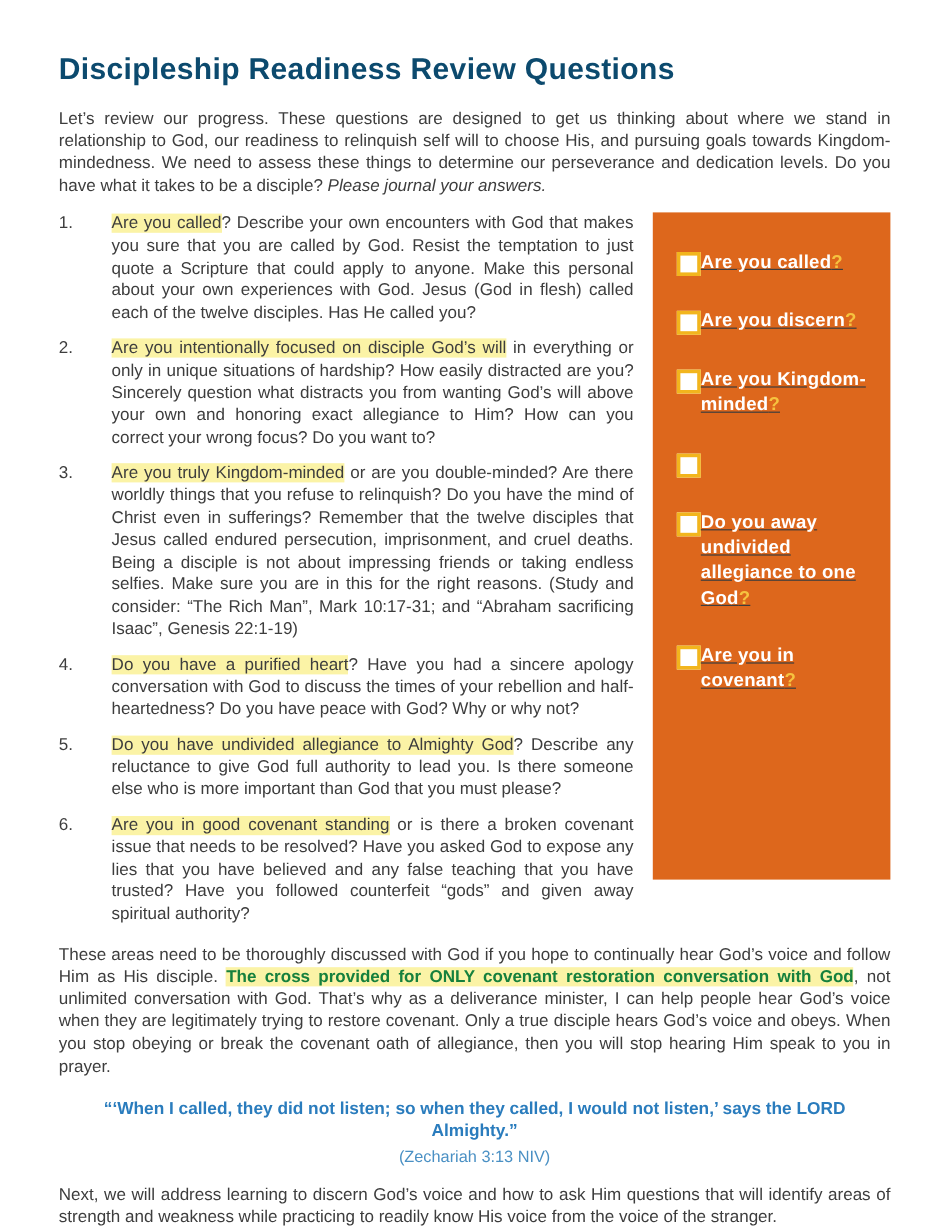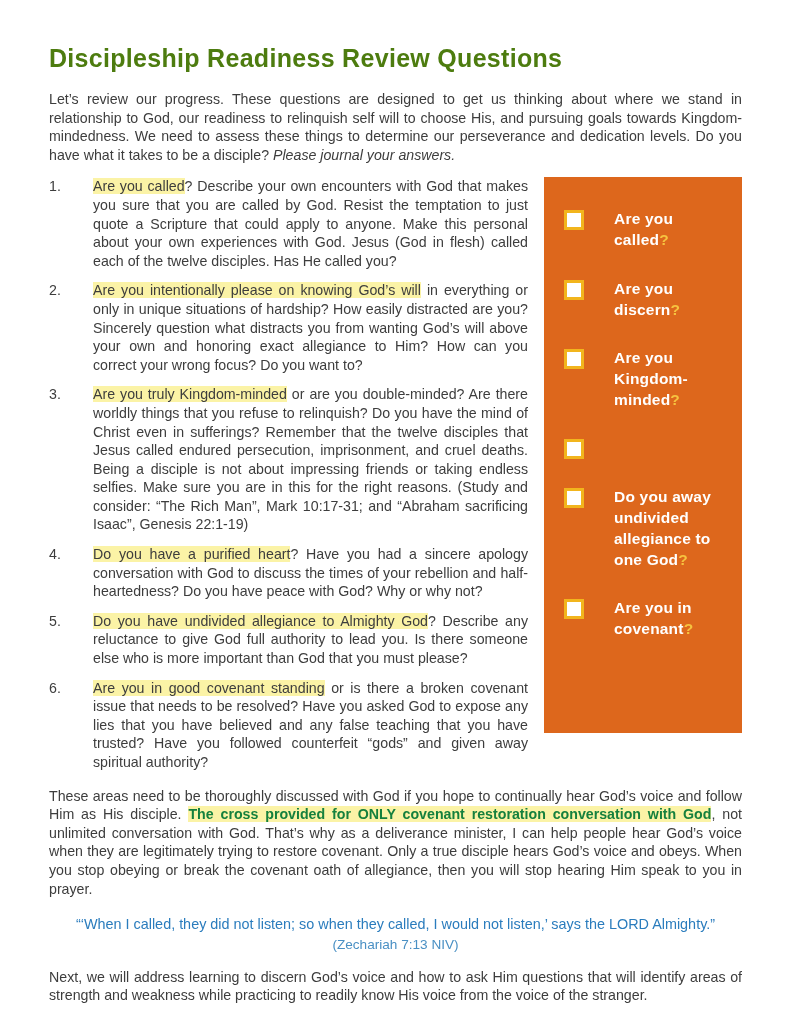--- a/index.html
+++ b/index.html
@@ -11,21 +11,21 @@
     color: #3d3d3d;
     overflow: hidden;
   }
   .page { padding: 44px 49px 0 49px; width: 791px; height: 1023px; }
 
   .title {
     margin: 0 0 17px 0;
     font-size: 25px;
     font-weight: bold;
     letter-spacing: 0.3px;
-    color: #4d7c0f;
+    color: #0c4a6e;
   }
 
   .body-text {
     font-size: 14.2px;
     line-height: 1.31;
     text-align: justify;
   }
 
   .intro { margin: 0 0 13px 0; }
   .intro .it { font-style: italic; }
@@ -43,21 +43,21 @@
   .q-text { flex: 1 1 auto; text-align: justify; margin-left: 24px; }
   .hl { background: #fbf3a6; color: inherit; padding: 0; }
 
   .orange-box {
     flex: none;
     width: 198px; height: 556px;
     background: #dd671c;
     padding: 31px 12px 0 20px;
     display: flex; flex-direction: column; gap: 27px;
   }
-  .side-item { display: flex; align-items: flex-start; gap: 30px; }
+  .side-item { display: flex; align-items: flex-start; gap: 0; text-decoration: underline; }
   .checkbox {
     flex: none;
     width: 20px; height: 20px;
     margin-top: 2px;
     background: #ffffff;
     border: 3px solid #f2b51d;
   }
   .side-label {
     color: #ffffff;
     font-weight: bold;
@@ -67,21 +67,21 @@
   }
   .qmark { color: #f6c33f; }
 
   .closing { margin: 15px 0 0 0; }
   .closing .bold-hl { font-weight: bold; background: #fbf3a6; color: #15803d; }
 
   .quote {
     margin: 17px 0 0 0;
     text-align: center;
     color: #2a7cbd;
-    font-weight: normal;
+    font-weight: bold;
     font-size: 14.4px;
     line-height: 1.3;
   }
   .quote-ref {
     margin: 3px 0 0 0;
     text-align: center;
     color: #4a90c4;
     font-size: 13.6px;
     font-weight: normal;
   }
@@ -99,21 +99,21 @@
 
   <div class="content-row">
 
     <ol class="questions">
       <li class="q-item body-text">
           <span class="q-num">1.</span>
           <span class="q-text"><mark class="hl">Are you called</mark><span>? Describe your own encounters with God that makes you sure that you are called by God. Resist the temptation to just quote a Scripture that could apply to anyone. Make this personal about your own experiences with God. Jesus (God in flesh) called each of the twelve disciples. Has He called you?</span></span>
         </li>
       <li class="q-item body-text">
           <span class="q-num">2.</span>
-          <span class="q-text"><mark class="hl">Are you intentionally please on knowing God’s will</mark><span> in everything or only in unique situations of hardship? How easily distracted are you? Sincerely question what distracts you from wanting God’s will above your own and honoring exact allegiance to Him?  How can you correct your wrong focus?  Do you want to?</span></span>
+          <span class="q-text"><mark class="hl">Are you intentionally focused on disciple God’s will</mark><span> in everything or only in unique situations of hardship? How easily distracted are you? Sincerely question what distracts you from wanting God’s will above your own and honoring exact allegiance to Him?  How can you correct your wrong focus?  Do you want to?</span></span>
         </li>
       <li class="q-item body-text">
           <span class="q-num">3.</span>
           <span class="q-text"><mark class="hl">Are you truly Kingdom-minded</mark><span> or are you double-minded? Are there worldly things that you refuse to relinquish? Do you have the mind of Christ even in sufferings? Remember that the twelve disciples that Jesus called endured persecution, imprisonment, and cruel deaths. Being a disciple is not about impressing friends or taking endless selfies. Make sure you are in this for the right reasons. (Study and consider: “The Rich Man”, Mark 10:17-31; and “Abraham sacrificing Isaac”, Genesis 22:1-19)</span></span>
         </li>
       <li class="q-item body-text">
           <span class="q-num">4.</span>
           <span class="q-text"><mark class="hl">Do you have a purified heart</mark><span>? Have you had a sincere apology conversation with God to discuss the times of your rebellion and half-heartedness? Do you have peace with God? Why or why not?</span></span>
         </li>
       <li class="q-item body-text">
@@ -150,17 +150,17 @@
         <span class="checkbox"></span>
         <span class="side-label"><span>Are you in covenant</span><span class="qmark">?</span></span>
       </div>
     </aside>
 
   </div>
 
   <p class="body-text closing"><span>These areas need to be thoroughly discussed with God if you hope to continually hear God’s voice and follow Him as His disciple. </span><span class="bold-hl">The cross provided for ONLY covenant restoration conversation with God</span><span>, not unlimited conversation with God. That’s why as a deliverance minister, I can help people hear God’s voice when they are legitimately trying to restore covenant. Only a true disciple hears God’s voice and obeys. When you stop obeying or break the covenant oath of allegiance, then you will stop hearing Him speak to you in prayer.</span></p>
 
   <p class="quote">“‘When I called, they did not listen; so when they called, I would not listen,’ says the LORD Almighty.”</p>
-  <p class="quote-ref">(Zechariah 7:13 NIV)</p>
+  <p class="quote-ref">(Zechariah 3:13 NIV)</p>
 
   <p class="body-text next">Next, we will address learning to discern God’s voice and how to ask Him questions that will identify areas of strength and weakness while practicing to readily know His voice from the voice of the stranger.</p>
 
 </div>
 
 </body></html>

